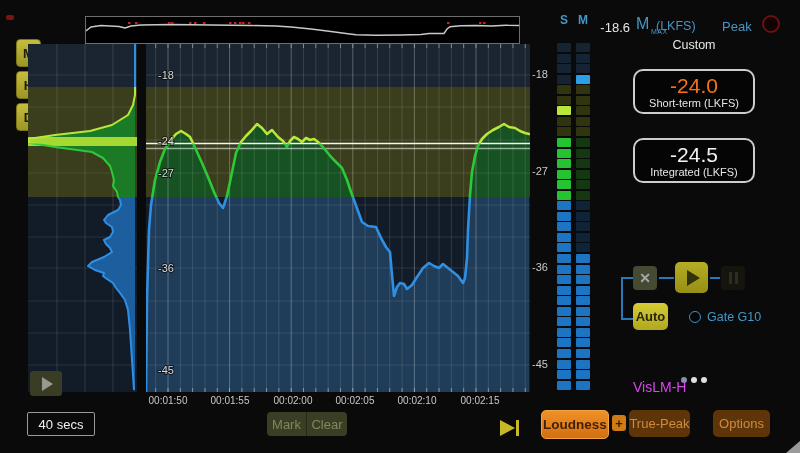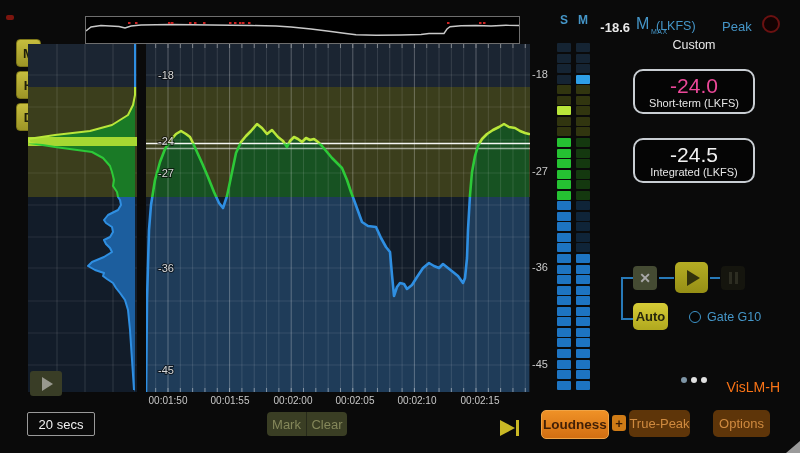--- a/index.html
+++ b/index.html
@@ -17,21 +17,21 @@
   
   #histo{left:28px;top:44px;}
   #graph{left:146px;top:44px;}
   .timelabel{top:395px;width:64px;margin-left:-32px;text-align:center;color:#c9c9c9;font-size:10px;}
   .mscale{left:516px;width:32px;text-align:right;color:#c9c9c9;font-size:11px;}
   .meter-col{top:43px;width:14px;height:348px;}
   .meter-seg{position:absolute;left:0;width:14px;height:9px;border-radius:1px;}
   .mhead{top:13px;width:14px;text-align:center;font-size:12px;font-weight:bold;}
   #lkfs-label{left:549px;top:398px;width:44px;text-align:center;font-size:13px;margin-top:20px;}
   
-  #mmax-val{left:585px;top:20px;width:45px;text-align:right;color:#e8e8e8;font-size:13px;font-weight:bold;}
+  #mmax-val{left:585px;top:20px;width:45px;text-align:right;color:#e8e8e8;font-size:13px;}
   #mmax-m{left:636px;top:15px;font-size:16px;}
   #mmax-sub{left:651px;top:28px;font-size:7px;letter-spacing:.5px;}
   #mmax-unit{left:656px;top:19px;font-size:12.5px;}
   #peak-label{left:722px;top:19px;font-size:13px;}
   #peak-lamp{left:762px;top:15px;width:14px;height:14px;border:2.5px solid #6b1111;border-radius:50%;background:#120202;}
   #preset{left:633px;top:38px;width:122px;text-align:center;color:#e8e8e8;font-size:12.5px;}
   
   .vbox{left:633px;width:118px;height:41px;border:2px solid #c9ced3;border-radius:10px;background:#050505;
         display:flex;flex-direction:column;align-items:center;justify-content:center;cursor:default;}
   .vbox .val{font-size:21px;line-height:22px;color:#f2f2f2;}
@@ -45,21 +45,21 @@
   #pausebtn i{display:inline-block;width:3px;height:12px;background:#2d2d22;margin:0 1.5px;}
   #autobtn{left:633px;top:303px;width:35px;height:27px;background:linear-gradient(#d6cc36,#b0a81e);border-radius:5px;
            color:#26260c;font-weight:bold;font-size:13px;}
   #gate-radio{left:689px;top:311px;width:10px;height:10px;border:1.5px solid #3d94c9;border-radius:50%;background:#050505;}
   #gate-label{left:707px;top:310px;font-size:12.5px;}
   
   #logo{left:633px;top:345px;width:122px;text-align:center;font-size:18px;font-weight:bold;color:#f2f2f2;letter-spacing:.2px;}
   #logo .gen{color:#8d8d8d;}
   #dots{left:633px;top:369px;width:122px;text-align:center;}
   #dots i{display:inline-block;width:6px;height:6px;border-radius:50%;margin:0 2px;}
-  #product{left:658px;top:379px;width:122px;text-align:right;font-size:14px;color:#f97316;}
+  #product{left:633px;top:379px;width:122px;text-align:left;font-size:14px;color:#d946ef;}
   
   .bbtn{top:412px;height:22px;background:#0a0a0a;border:1px solid #9a9a9a;border-radius:2px;color:#f0f0f0;font-size:13px;}
   #markclear{left:267px;top:412px;height:24px;border-radius:4px;overflow:hidden;display:flex;}
   #markclear div{height:24px;background:#3a3e24;color:#84875a;font-size:13px;display:flex;align-items:center;justify-content:center;}
   #leftplay{left:30px;top:371px;width:32px;height:25px;background:#393d26;border-radius:3px;}
   #leftplay .tri{width:0;height:0;border-left:11px solid #98988e;border-top:7px solid transparent;border-bottom:7px solid transparent;margin-left:3px;}
   #skip-tri{left:500px;top:420px;width:0;height:0;border-left:15px solid #c9b825;border-top:8px solid transparent;border-bottom:8px solid transparent;}
   #skip-bar{left:516px;top:420px;width:3px;height:16px;background:#c9b825;}
   #tab-loudness{left:541px;top:410px;width:66px;height:27px;background:linear-gradient(#ef9126,#d26f12);border-radius:5px;color:#401f06;font-size:13.5px;font-weight:bold;border:1px solid #f0a445;}
   #tab-plus{left:612px;top:415px;width:14px;height:16px;background:#cf7b16;border-radius:3px;color:#3a1d06;font-size:13px;font-weight:bold;}
@@ -367,21 +367,21 @@
   <div class="abs" id="mmax-val">-18.6</div>
   <div class="abs bluetxt" id="mmax-m">M</div>
   <div class="abs bluetxt" id="mmax-sub">MAX</div>
   <div class="abs bluetxt" id="mmax-unit">(LKFS)</div>
   <div class="abs bluetxt" id="peak-label">Peak</div>
   <div class="abs" id="peak-lamp"></div>
 
   <div class="abs" id="preset">Custom</div>
 
   <div class="abs vbox" style="top:69px">
-    <div class="val" style="color:#ec4899">-24.0</div>
+    <div class="val" style="color:#f97316">-24.0</div>
     <div class="lab">Short-term (LKFS)</div>
   </div>
   <div class="abs vbox" style="top:138px">
     <div class="val">-24.5</div>
     <div class="lab">Integrated (LKFS)</div>
   </div>
 
   <div class="abs tline" style="left:659px;top:277px;width:15px;height:2px"></div>
   <div class="abs tline" style="left:710px;top:277px;width:10px;height:2px"></div>
   <div class="abs" style="left:621px;top:277px;width:10px;height:39px;border-left:2px solid #2779b8;border-top:2px solid #2779b8;border-bottom:2px solid #2779b8"></div>
@@ -399,21 +399,21 @@
   <div class="abs" id="gate-radio"></div>
   <div class="abs bluetxt" id="gate-label">Gate G10</div>
 
   <div class="abs" id="dots"><i style="background:#7e95a6"></i><i style="background:#e0e0e0"></i><i style="background:#e0e0e0"></i></div>
   <div class="abs" id="product">VisLM-H</div>
 
   <div class="abs ctr" id="leftplay">
       <span class="tri"></span>
     </div>
 
-  <div class="abs ctr bbtn" style="left:27px;width:66px">20 secs</div>
+  <div class="abs ctr bbtn" style="left:27px;width:66px">40 secs</div>
   <div class="abs" id="markclear">
     <div style="width:39px">Mark</div>
     <div style="width:1px;background:#26291a"></div>
     <div style="width:40px">Clear</div>
   </div>
   <div class="abs" id="skip-tri"></div>
   <div class="abs" id="skip-bar"></div>
 
   <div class="abs ctr" id="tab-loudness">Loudness</div>
   <div class="abs ctr" id="tab-plus">+</div>

